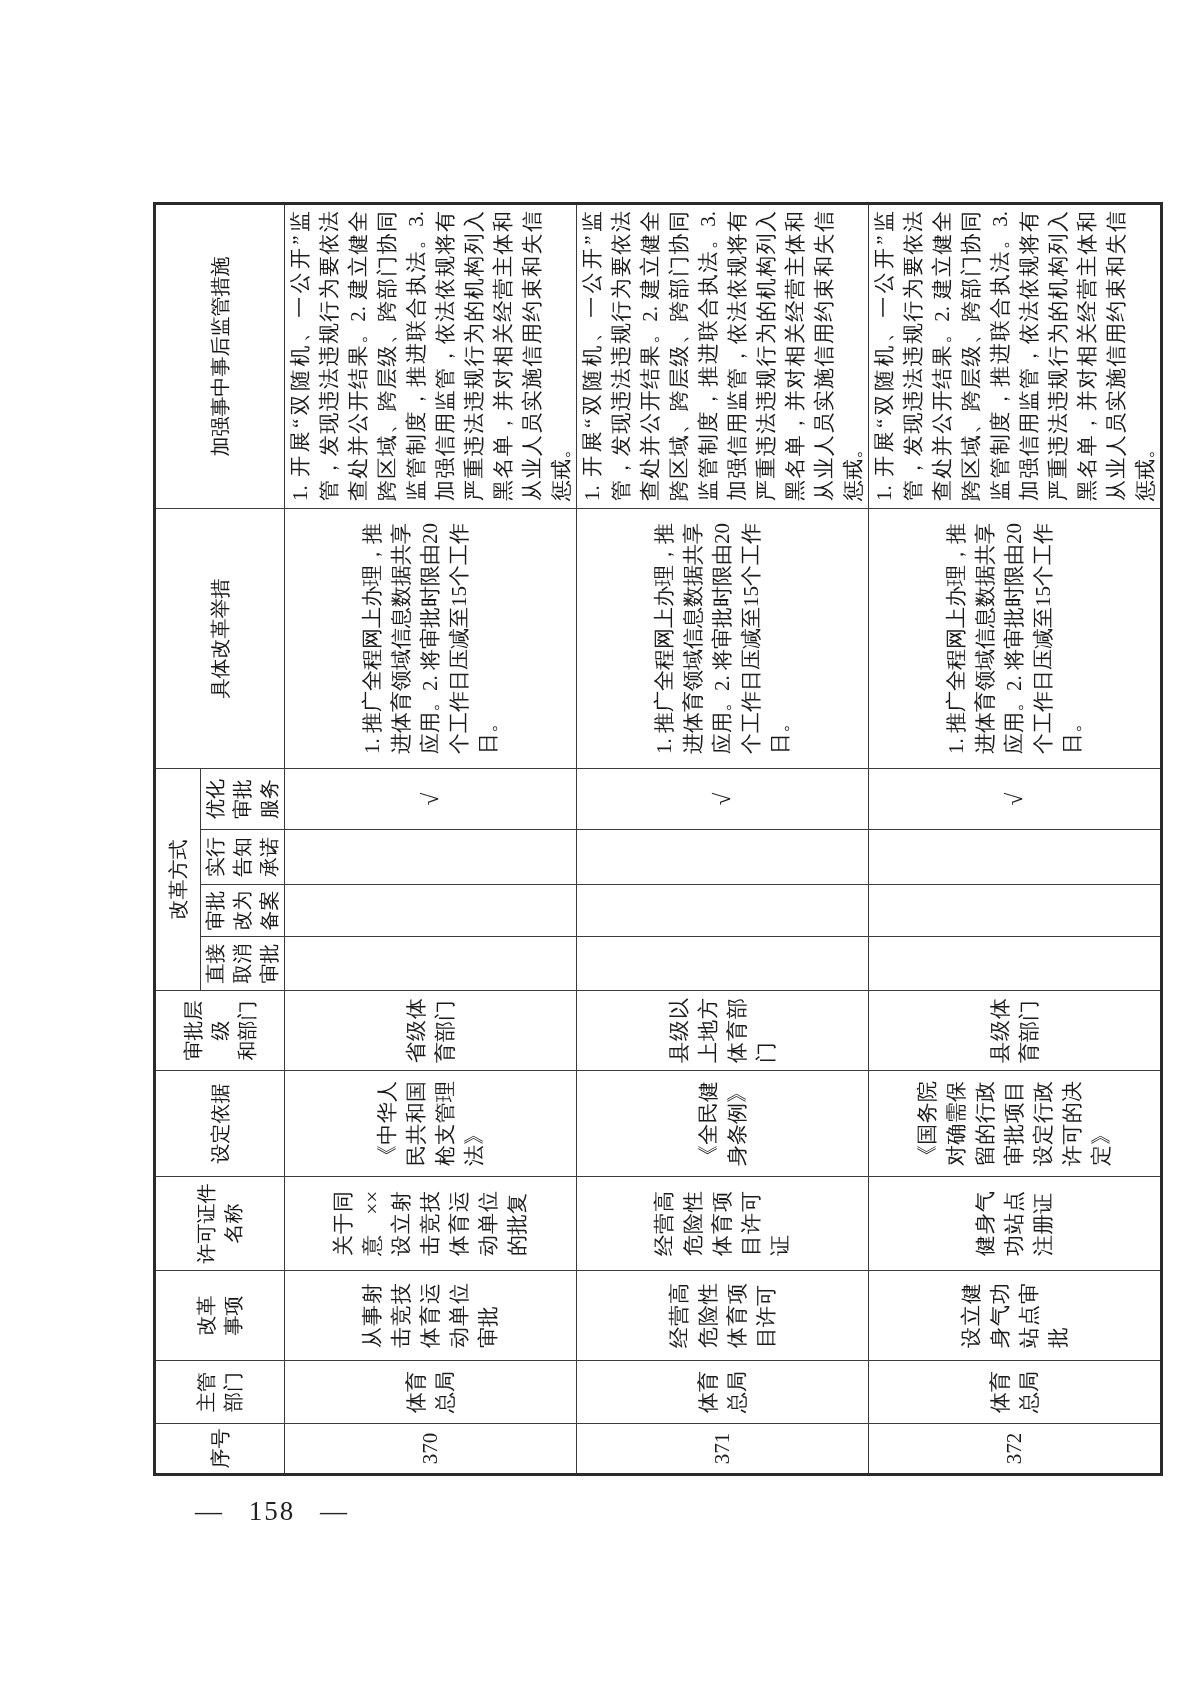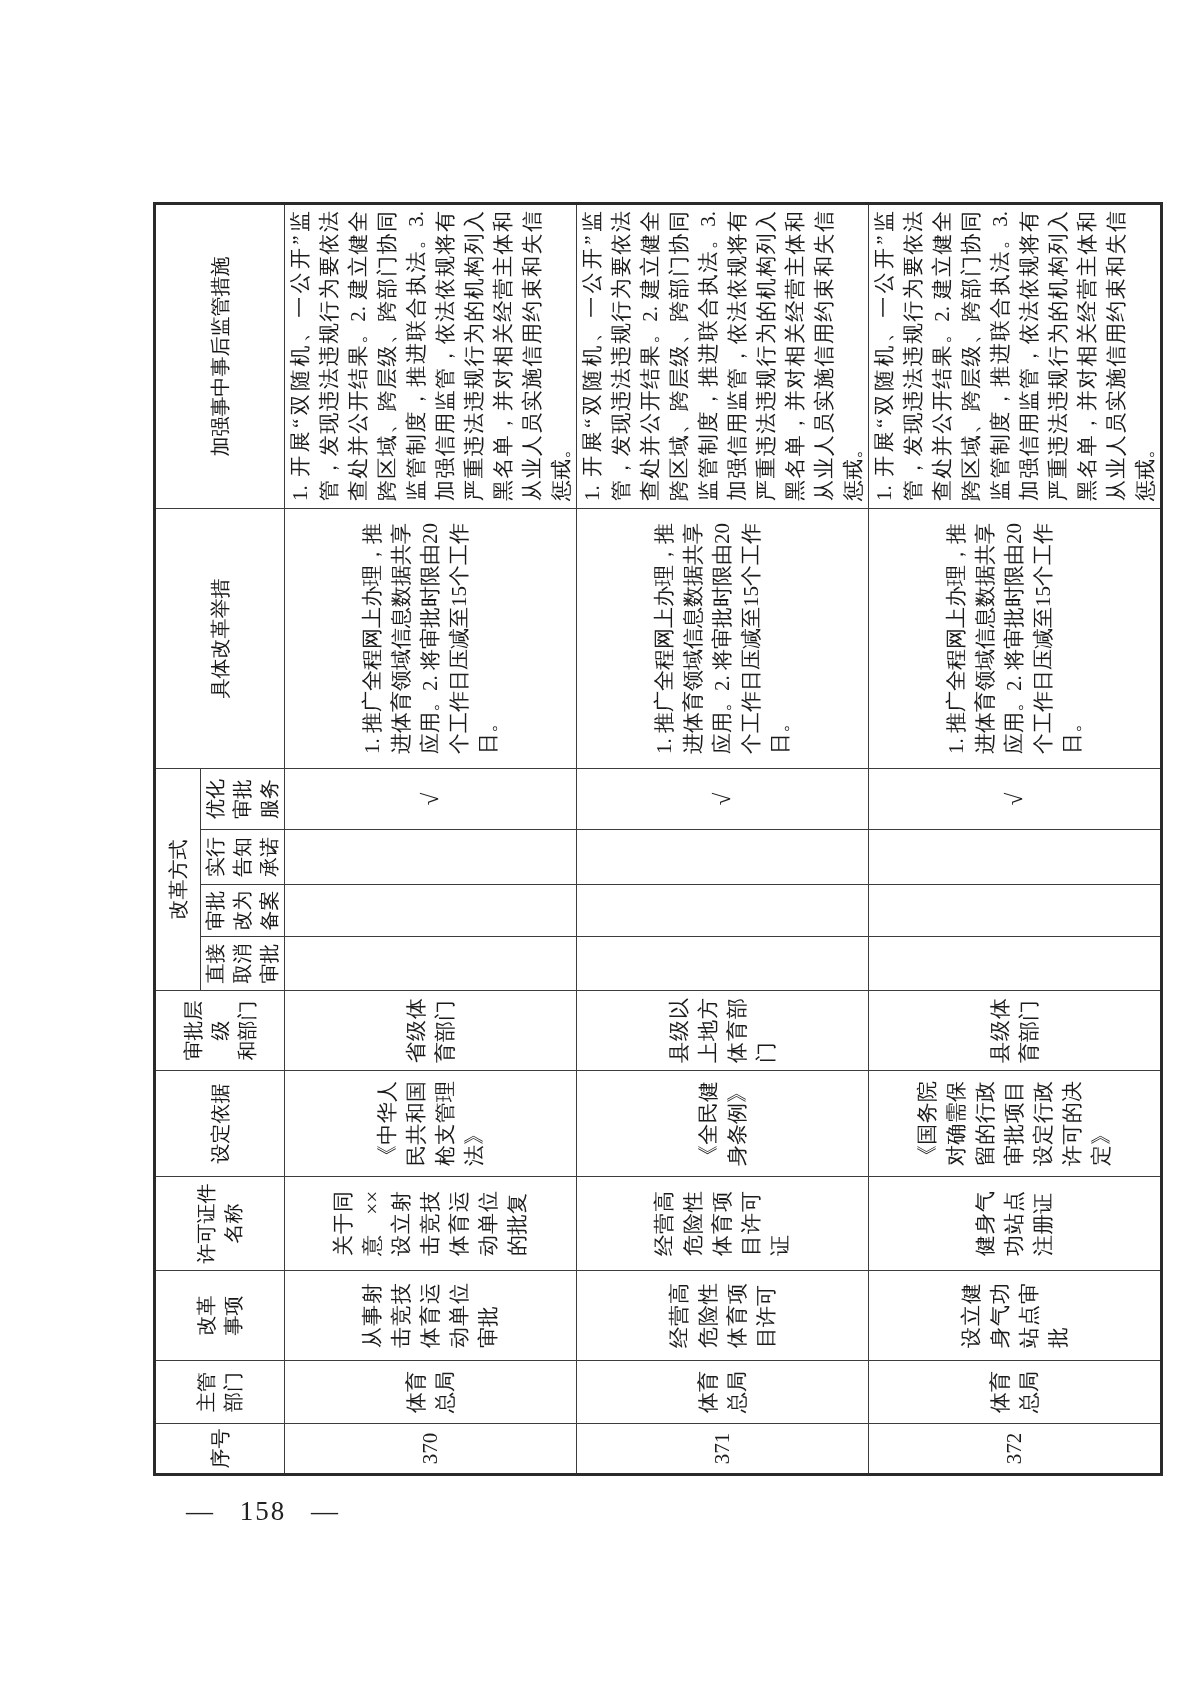--- a/index.html
+++ b/index.html
@@ -16,21 +16,21 @@
   td.body-cell{font-size:21px;line-height:29px;color:#1b1b1b;}
   td.c-seq{text-align:center;font-size:21px;}
   td.c-dept{padding:0 10px;text-align:justify;}
   td.c-item{padding:0 12px;text-align:justify;}
   td.c-cert{padding:0 14px;text-align:justify;}
   td.c-basis{padding:0 10px;text-align:justify;}
   td.c-level{padding:0 7px;text-align:justify;}
   td.c-check{text-align:center;font-size:23px;}
   td.c-measures{padding:0 14px;text-align:justify;vertical-align:middle;}
   td.c-superv{padding:1px 6px 0 7px;text-align:justify;vertical-align:top;}
-  .page-number{position:absolute;left:163px;top:1496px;width:200px;text-align:center;
+  .page-number{position:absolute;left:172px;top:1496px;width:200px;text-align:center;
                font-size:27px;letter-spacing:2px;word-spacing:16px;color:#222;}
 </style>
 </head>
 <body>
 
 <div class="sheet">
   <div class="rot-wrap">
     <table class="doc">
       <colgroup>
         <col style="width:51px">

